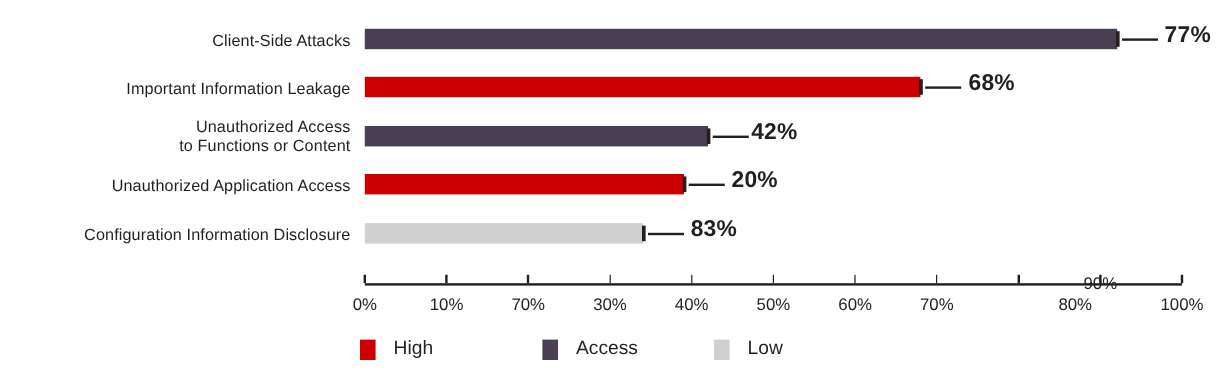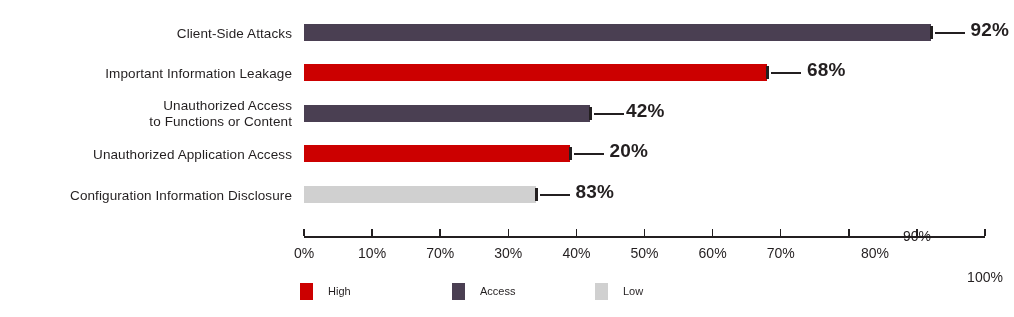--- a/index.html
+++ b/index.html
@@ -107,21 +107,21 @@
     display: flex;
     align-items: center;
     height: 22px;
   }
   .legend-swatch {
     width: 13px;
     height: 17px;
     display: inline-block;
   }
   .legend-text {
-    font-size: 11px;
+    font-size: 16px;
     color: #231f20;
     margin-left: 15px;
     white-space: nowrap;
   }
 </style>
 </head>
 <body>
 
 <div id="chart-root">
 
@@ -130,21 +130,21 @@
   <div class="cat-label" style="top:98px;">Unauthorized Access
 to Functions or Content</div>
   <div class="cat-label" style="top:147px;">Unauthorized Application Access</div>
   <div class="cat-label" style="top:188px;">Configuration Information Disclosure</div>
 
   <div id="bars-layer">
       <div class="bar-track" style="left: 304px; top: 24px; width: 861px;">
         <div class="bar-fill" style="width: 626.52px; background: rgb(74, 63, 82);"></div>
         <div class="bar-cap" style="left: 625.52px;"></div>
         <div class="leader-line" style="left: 630.52px; width: 30px;"></div>
-        <div class="value-label" style="left: 666.52px;">92%</div>
+        <div class="value-label" style="left: 666.52px;">77%</div>
       </div>
       <div class="bar-track" style="left: 304px; top: 64px; width: 861px;">
         <div class="bar-fill" style="width: 463.08px; background: rgb(204, 0, 0);"></div>
         <div class="bar-cap" style="left: 462.08px;"></div>
         <div class="leader-line" style="left: 467.08px; width: 30px;"></div>
         <div class="value-label" style="left: 503.08px;">68%</div>
       </div>
       <div class="bar-track" style="left: 304px; top: 105px; width: 861px;">
         <div class="bar-fill" style="width: 286.02px; background: rgb(74, 63, 82);"></div>
         <div class="bar-cap" style="left: 285.02px;"></div>
@@ -177,25 +177,25 @@
       <div class="tick-label" style="left: 508.3px; top: 245px;">30%</div>
       <div class="tick" style="left: 575.6px; top: 229px; position: absolute;"></div>
       <div class="tick-label" style="left: 576.4px; top: 245px;">40%</div>
       <div class="tick" style="left: 643.7px; top: 229px; position: absolute;"></div>
       <div class="tick-label" style="left: 644.5px; top: 245px;">50%</div>
       <div class="tick" style="left: 711.8px; top: 229px; position: absolute;"></div>
       <div class="tick-label" style="left: 712.6px; top: 245px;">60%</div>
       <div class="tick" style="left: 779.9px; top: 229px; position: absolute;"></div>
       <div class="tick-label" style="left: 780.7px; top: 245px;">70%</div>
       <div class="tick" style="left: 848px; top: 229px; position: absolute;"></div>
-      <div class="tick-label" style="left: 875px; top: 245px;">80%</div>
+      <div class="tick-label" style="left: 896px; top: 245px;">80%</div>
       <div class="tick" style="left: 916.1px; top: 229px; position: absolute;"></div>
       <div class="tick-label" style="left: 916.9px; top: 228px;">90%</div>
       <div class="tick" style="left: 984.2px; top: 229px; position: absolute;"></div>
-      <div class="tick-label" style="left: 985px; top: 245px; margin-top: 24px;">100%</div>
+      <div class="tick-label" style="left: 985px; top: 245px;">100%</div>
     </div>
 
   <div id="legend">
       <div class="legend-item" style="left: 0px;">
         <span class="legend-swatch" style="background: rgb(204, 0, 0);"></span>
         <span class="legend-text">High</span>
       </div>
       <div class="legend-item" style="left: 152px;">
         <span class="legend-swatch" style="background: rgb(74, 63, 82);"></span>
         <span class="legend-text">Access</span>

